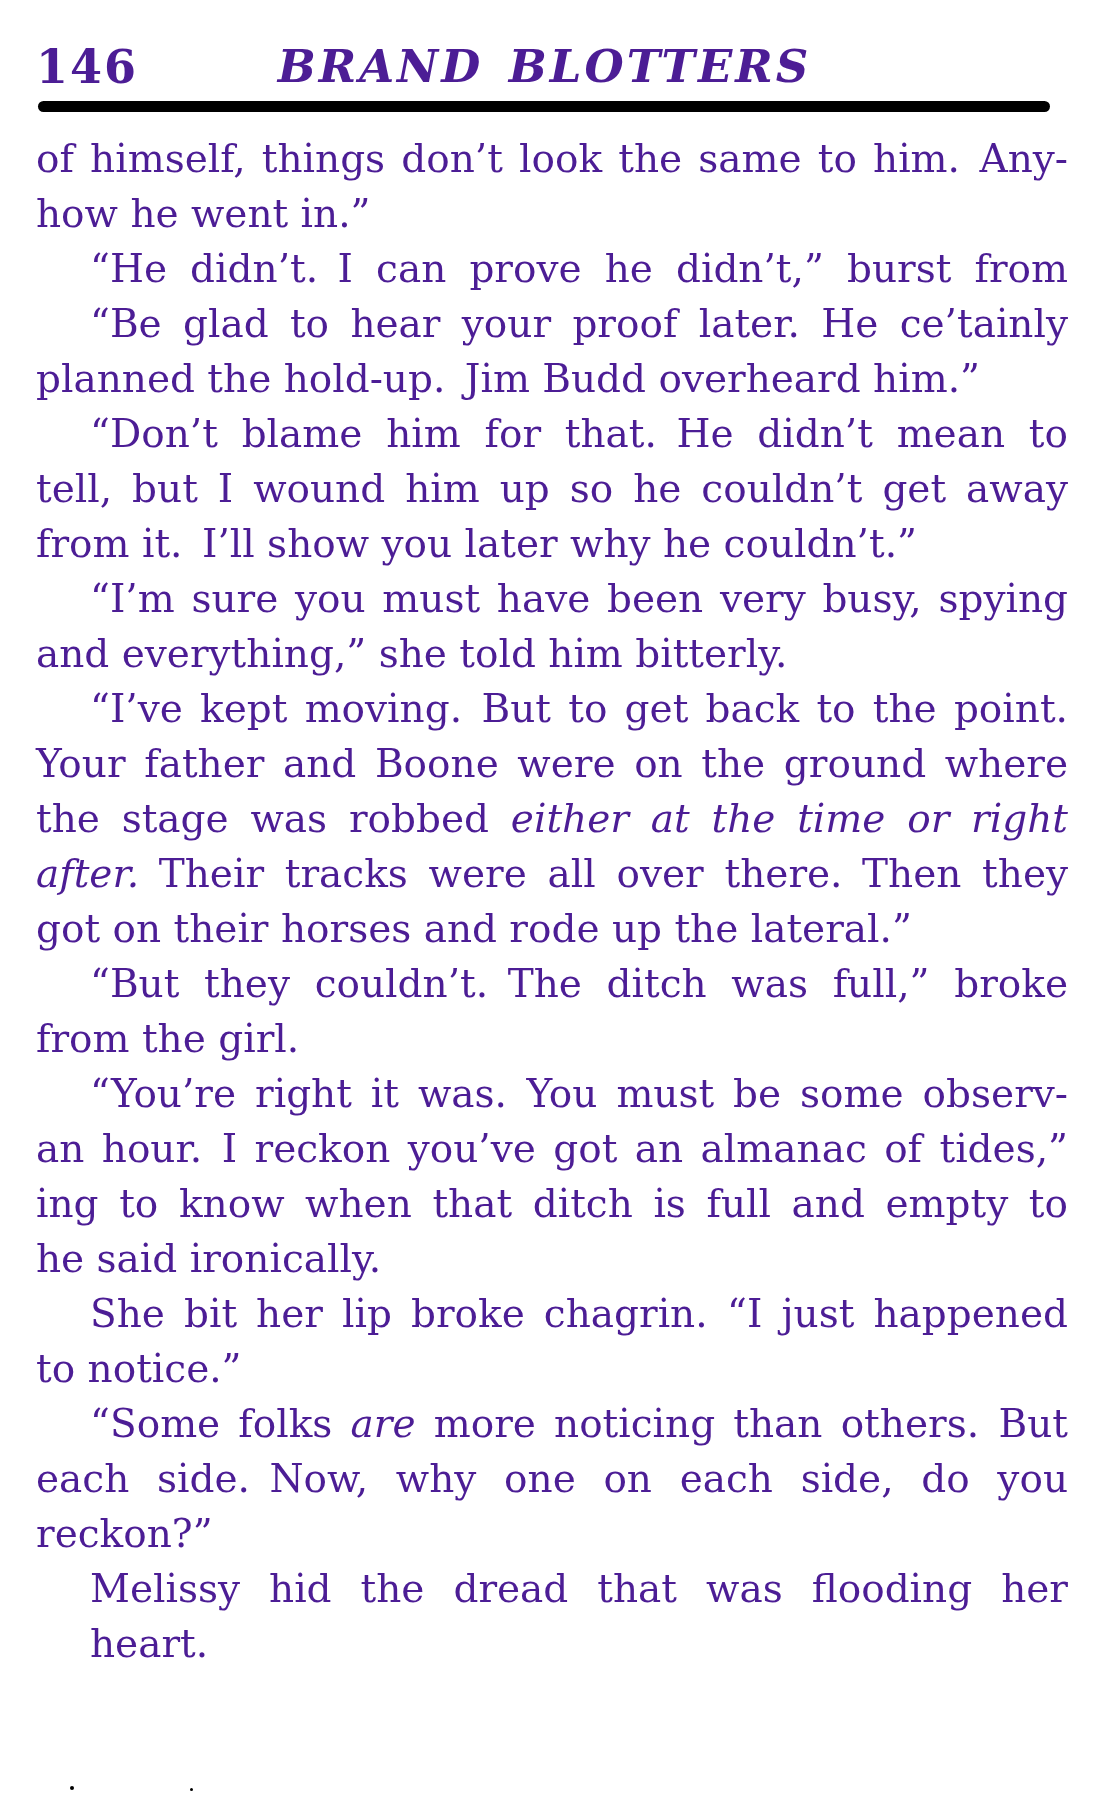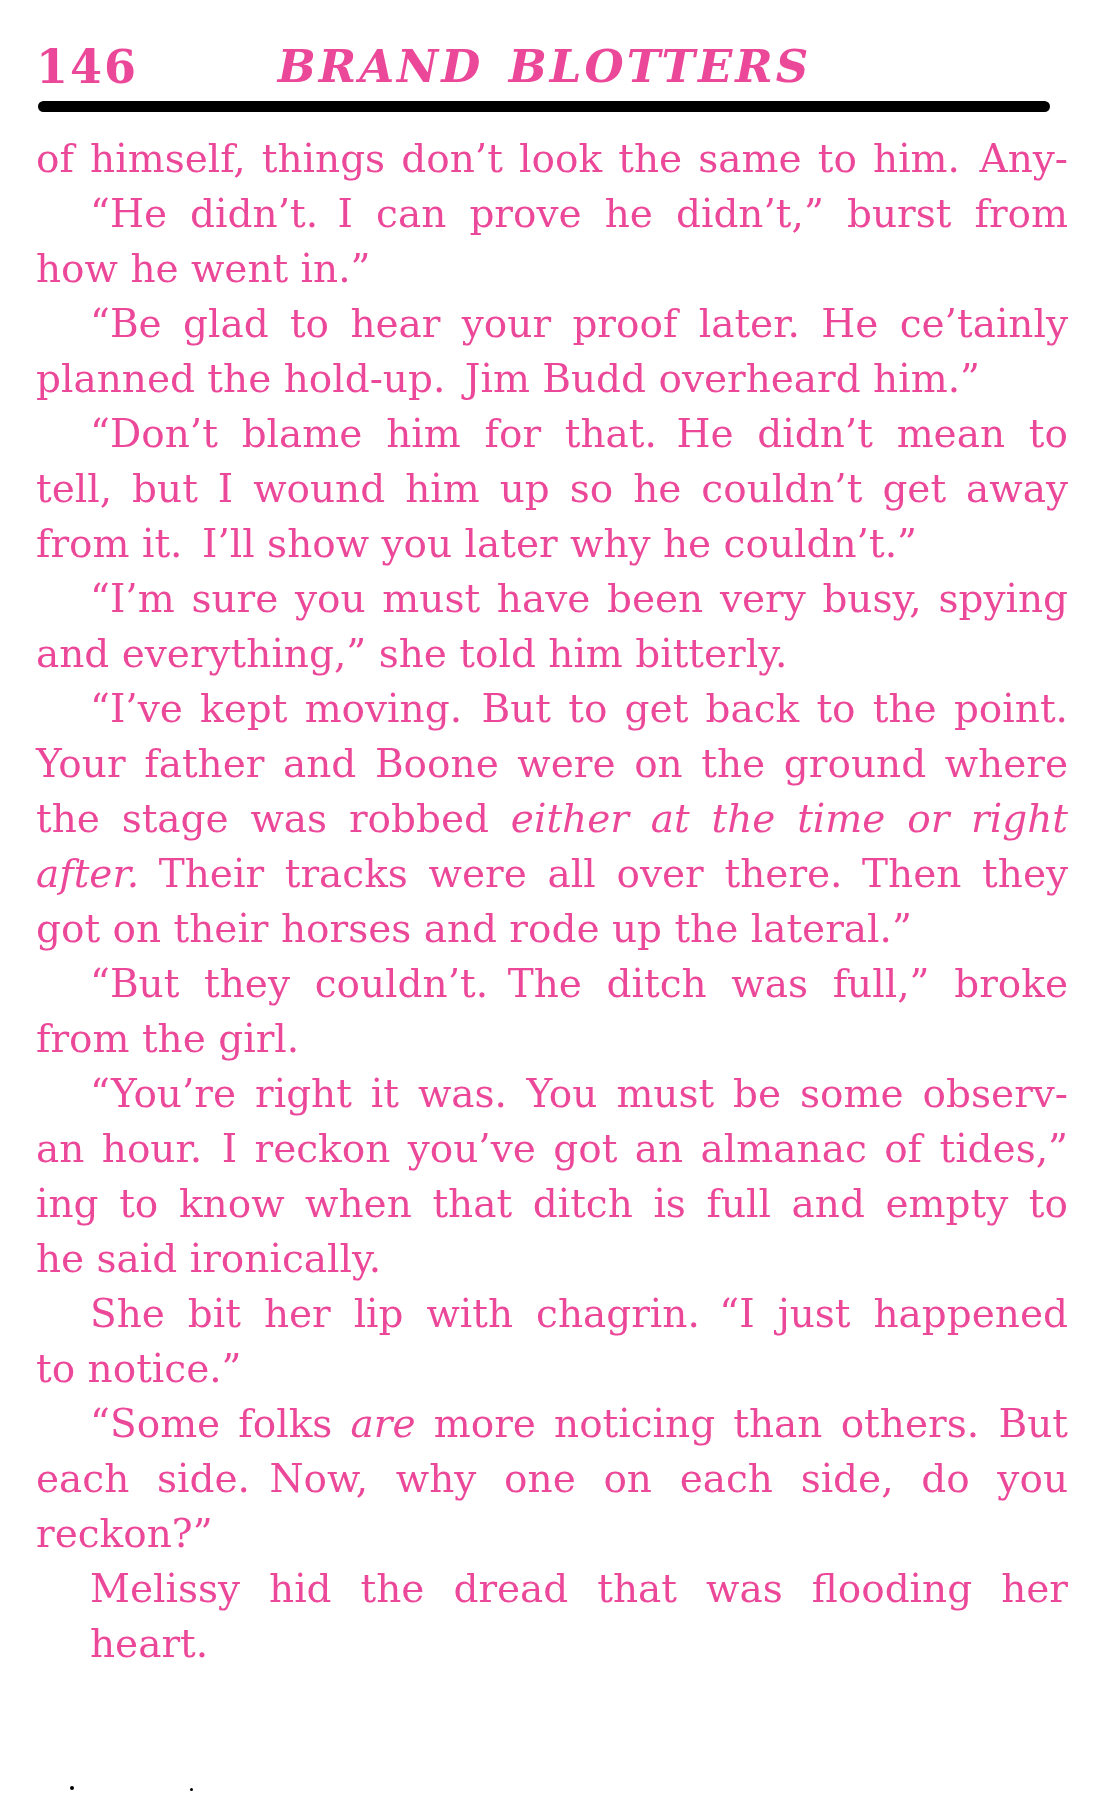--- a/index.html
+++ b/index.html
@@ -1,18 +1,18 @@
 <!DOCTYPE html>
 <html><head>
 <meta charset="utf-8">
 <style>
   html, body { margin:0; padding:0; background:#ffffff; }
   .page {
     position:relative; width:1096px; height:1817px;
-    background:#ffffff; color:#ec4899; overflow:hidden;
+    background:#ffffff; color:#4c1d95; overflow:hidden;
     font-family:"DejaVu Serif", serif;
   }
   .header-row { position:absolute; top:40px; left:0; right:0; height:60px; }
   .page-number {
     position:absolute; left:36px; top:0;
     font-size:46px; font-weight:bold; letter-spacing:2px;
   }
   .running-title {
     position:absolute; left:0; right:7px; top:0; text-align:center;
     font-size:45px; font-weight:bold; font-style:italic; letter-spacing:3px;
@@ -37,41 +37,41 @@
 <body>
 
 <div class="page">
   <div class="header-row">
     <span class="page-number">146</span>
     <span class="running-title">BRAND BLOTTERS</span>
   </div>
   <div class="rule"></div>
   <div class="body-text">
       <div class="line just"><span>of himself, things don’t look the same to him. Any-</span></div>
+      <div class="line"><span>how he went in.”</span></div>
       <div class="line indent just"><span>“He didn’t. I can prove he didn’t,” burst from</span></div>
-      <div class="line"><span>how he went in.”</span></div>
       <div class="line indent just"><span>“Be glad to hear your proof later. He ce’tainly</span></div>
       <div class="line"><span>planned the hold-up. Jim Budd overheard him.”</span></div>
       <div class="line indent just"><span>“Don’t blame him for that. He didn’t mean to</span></div>
       <div class="line just"><span>tell, but I wound him up so he couldn’t get away</span></div>
       <div class="line"><span>from it. I’ll show you later why he couldn’t.”</span></div>
       <div class="line indent just"><span>“I’m sure you must have been very busy, spying</span></div>
       <div class="line"><span>and everything,” she told him bitterly.</span></div>
       <div class="line indent just"><span>“I’ve kept moving. But to get back to the point.</span></div>
       <div class="line just"><span>Your father and Boone were on the ground where</span></div>
       <div class="line just"><span>the stage was robbed </span><span class="it">either at the time or right</span></div>
       <div class="line just"><span class="it">after.</span><span> Their tracks were all over there. Then they</span></div>
       <div class="line"><span>got on their horses and rode up the lateral.”</span></div>
       <div class="line indent just"><span>“But they couldn’t. The ditch was full,” broke</span></div>
       <div class="line"><span>from the girl.</span></div>
       <div class="line indent just"><span>“You’re right it was. You must be some observ-</span></div>
       <div class="line just"><span>an hour. I reckon you’ve got an almanac of tides,”</span></div>
       <div class="line just"><span>ing to know when that ditch is full and empty to</span></div>
       <div class="line"><span>he said ironically.</span></div>
-      <div class="line indent just"><span>She bit her lip with chagrin. “I just happened</span></div>
+      <div class="line indent just"><span>She bit her lip broke chagrin. “I just happened</span></div>
       <div class="line"><span>to notice.”</span></div>
       <div class="line indent just"><span>“Some folks </span><span class="it">are</span><span> more noticing than others. But</span></div>
       <div class="line just"><span>each side. Now, why one on each side, do you</span></div>
       <div class="line"><span>reckon?”</span></div>
       <div class="line indent just"><span>Melissy hid the dread that was flooding her heart.</span></div>
     </div>
   <div class="speck s1"></div>
   <div class="speck s2"></div>
 </div>
 

